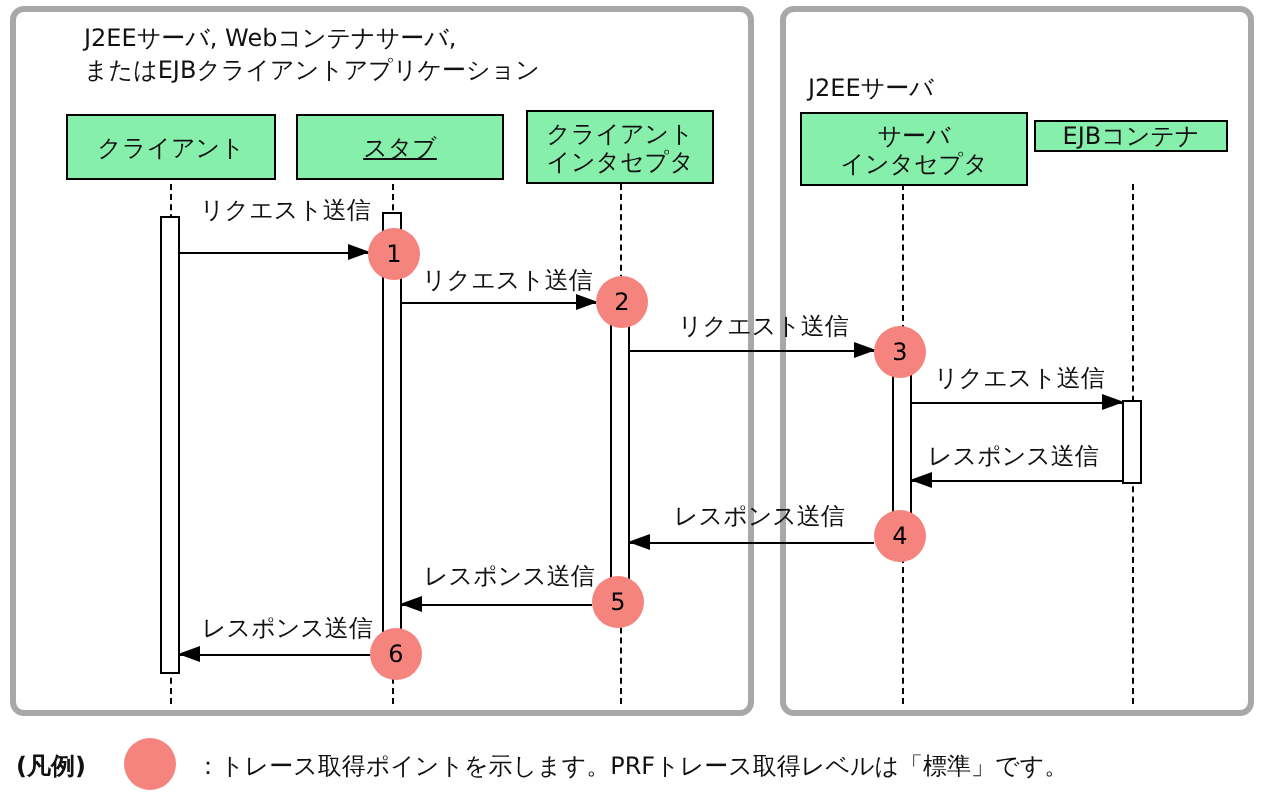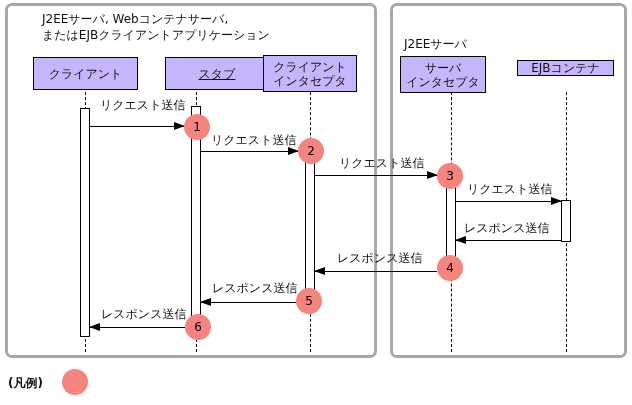--- a/index.html
+++ b/index.html
@@ -13,29 +13,29 @@
     border:3px solid #a8a8a8; border-radius:7px; background:#fff;
     box-sizing:border-box;
   }
   .group-left  { left:5px;   width:372px; }
   .group-right { left:390px; width:237px; }
   .group-title { position:absolute; font-size:12px; line-height:16px; white-space:pre; z-index:2; }
   .title-left  { left:42px;  top:11px; }
   .title-right { left:404px; top:26px;margin-top:10px; }
 
   .head-box {
-    position:absolute; border:1px solid #000; background:#c4b5fd;
+    position:absolute; border:1px solid #000; background:#86efac;
     display:flex; align-items:center; justify-content:center;
     text-align:center; font-size:12px; line-height:14px;
     white-space:pre-line; z-index:2; box-sizing:border-box;
   }
   .hb-client   { left:33px;  top:57px; width:105px; height:33px; }
-  .hb-stub     { left:165px; top:57px; width:104px;  height:33px;text-decoration:underline; }
+  .hb-stub     { left:148px; top:57px; width:104px;  height:33px;text-decoration:underline; }
   .hb-clint    { left:263px; top:55px; width:94px;  height:37px; }
-  .hb-svint    { left:400px; top:56px; width:86px; height:37px; }
+  .hb-svint    { left:400px; top:56px; width:114px; height:37px; }
   .hb-ejb      { left:517px; top:60px; width:97px;  height:16px; }
 
   .lifeline {
     position:absolute; top:92px; height:260px; width:0;
     border-left:1px dashed #000; z-index:1;
   }
   .ll-client { left:85px; }
   .ll-stub   { left:196px; }
   .ll-clint  { left:310px; }
   .ll-svint  { left:451px; }
@@ -161,14 +161,15 @@
 
   <div class="trace-point tp-0">1</div>
   <div class="trace-point tp-1">2</div>
   <div class="trace-point tp-2">3</div>
   <div class="trace-point tp-3">4</div>
   <div class="trace-point tp-4">5</div>
   <div class="trace-point tp-5">6</div>
 
   <div class="legend-prefix">(凡例)</div>
   <div class="legend-dot"></div>
+  <div class="legend-text">：トレース取得ポイントを示します。PRFトレース取得レベルは「標準」です。</div>
 
 </div>
 
 </body></html>

